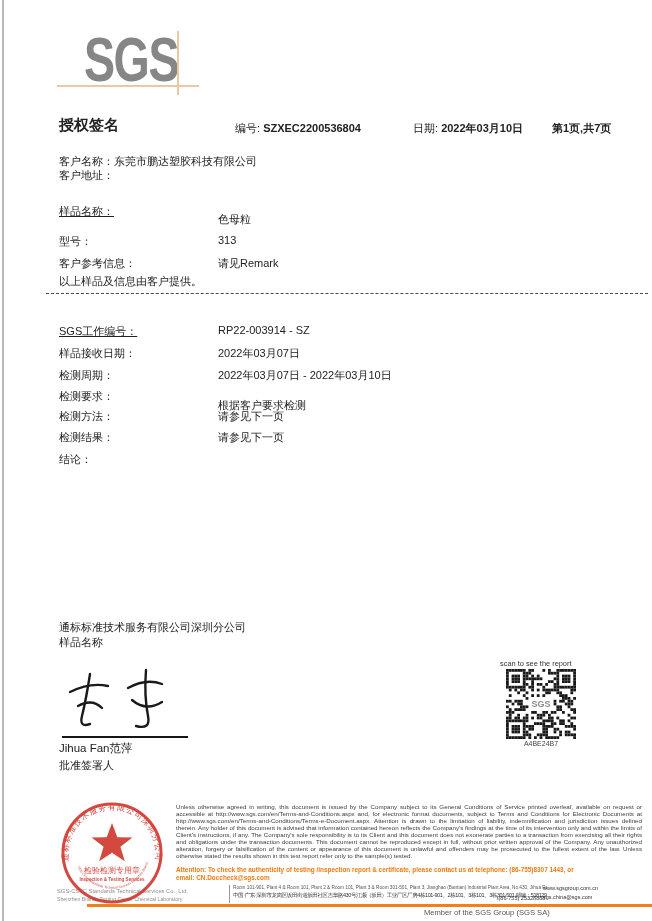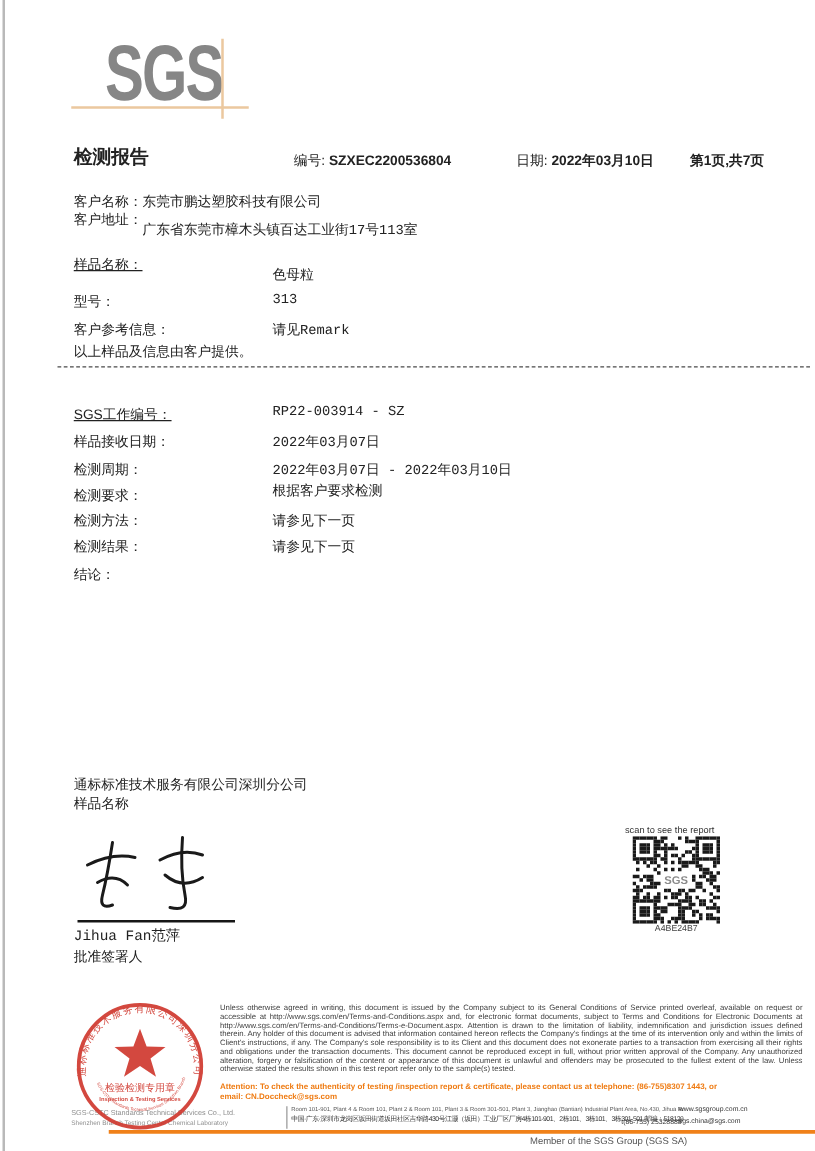--- a/index.html
+++ b/index.html
@@ -11,21 +11,21 @@
   .logo-text{left:84px;top:30px;font-size:63px;font-weight:bold;color:#868686;
              letter-spacing:-2px;line-height:58px;transform:scaleX(0.74);transform-origin:left top;}
   .logo-hline{left:57px;top:85px;width:142px;height:2px;background:#ebc89f;}
   .logo-vline{left:177px;top:31px;width:2px;height:64px;background:#ebc89f;}
   
   .title{left:59px;top:116px;font-size:15px;font-weight:bold;color:#222;}
   .hfield{top:121px;font-size:11px;color:#222;}
   .hfield b{font-weight:bold;}
   
   .lab{left:59px;font-size:11px;color:#222;position:absolute;}
-  .val{font-size:11px;color:#222;position:absolute;font-family:Liberation Mono, monospace;}
+  .val{font-size:11px;color:#222;position:absolute;}
   .dashline{left:46px;top:293px;width:602px;border-top:1.5px dashed #4a4a4a;}
   .conclusion{left:218px;top:451px;width:426px;font-size:11px;line-height:17.2px;color:#222;}
   
   .sig-underline{left:62px;top:736px;width:126px;height:2px;background:#161616;}
   
   .qr-caption{left:500px;top:659px;width:82px;font-size:7.4px;color:#333;}
   .qr-code-label{left:500px;top:740px;width:82px;text-align:center;font-size:7px;color:#444;}
   
   .legal{left:176px;top:803px;width:466px;font-size:6.2px;line-height:7px;
          text-align:justify;color:#3d3d3d;}
@@ -48,48 +48,47 @@
 <body>
 
 <div class="page">
 
   <div class="abs left-edge"></div>
 
   <div class="abs logo-text">SGS</div>
   <div class="abs logo-hline"></div>
   <div class="abs logo-vline"></div>
 
-  <div class="abs title">检测报告</div>
+  <div class="abs title">授权签名</div>
   <div class="abs hfield" style="left:235px;"><span>编号:</span> <b>SZXEC2200536804</b></div>
   <div class="abs hfield" style="left:413px;"><span>日期:</span> <b>2022年03月10日</b></div>
   <div class="abs hfield" style="left:552px;font-weight:bold;">第1页,共7页</div>
 
   <div class="lab" style="top:154px;">客户名称：</div>
   <div class="val" style="left:114px;top:154px;">东莞市鹏达塑胶科技有限公司</div>
   <div class="lab" style="top:168px;">客户地址：</div>
-  <div class="val" style="left:114px;top:176px;">广东省东莞市樟木头镇百达工业街17号113室</div>
 
   <div class="lab" style="top:204px;text-decoration:underline;">样品名称：</div>
   <div class="val" style="left:218px;top:212px;">色母粒</div>
   <div class="lab" style="top:234px;">型号：</div>
   <div class="val" style="left:218px;top:234px;">313</div>
   <div class="lab" style="top:256px;">客户参考信息：</div>
   <div class="val" style="left:218px;top:256px;">请见Remark</div>
   <div class="lab" style="top:274px;">以上样品及信息由客户提供。</div>
 
   <div class="abs dashline"></div>
 
   <div class="lab" style="top:324px;text-decoration:underline;">SGS工作编号：</div>
   <div class="val" style="left:218px;top:324px;">RP22-003914 - SZ</div>
   <div class="lab" style="top:346px;">样品接收日期：</div>
   <div class="val" style="left:218px;top:346px;">2022年03月07日</div>
   <div class="lab" style="top:368px;">检测周期：</div>
   <div class="val" style="left:218px;top:368px;">2022年03月07日 - 2022年03月10日</div>
   <div class="lab" style="top:389px;">检测要求：</div>
-  <div class="val" style="left:218px;top:385px;">根据客户要求检测</div>
+  <div class="val" style="left:218px;top:398px;">根据客户要求检测</div>
   <div class="lab" style="top:409px;">检测方法：</div>
   <div class="val" style="left:218px;top:409px;">请参见下一页</div>
   <div class="lab" style="top:430px;">检测结果：</div>
   <div class="val" style="left:218px;top:430px;">请参见下一页</div>
 
   <div class="lab" style="top:452px;">结论：</div>
 
   <div class="val" style="left:59px;top:620px;">通标标准技术服务有限公司深圳分公司</div>
   <div class="val" style="left:59px;top:635px;">样品名称</div>
 

